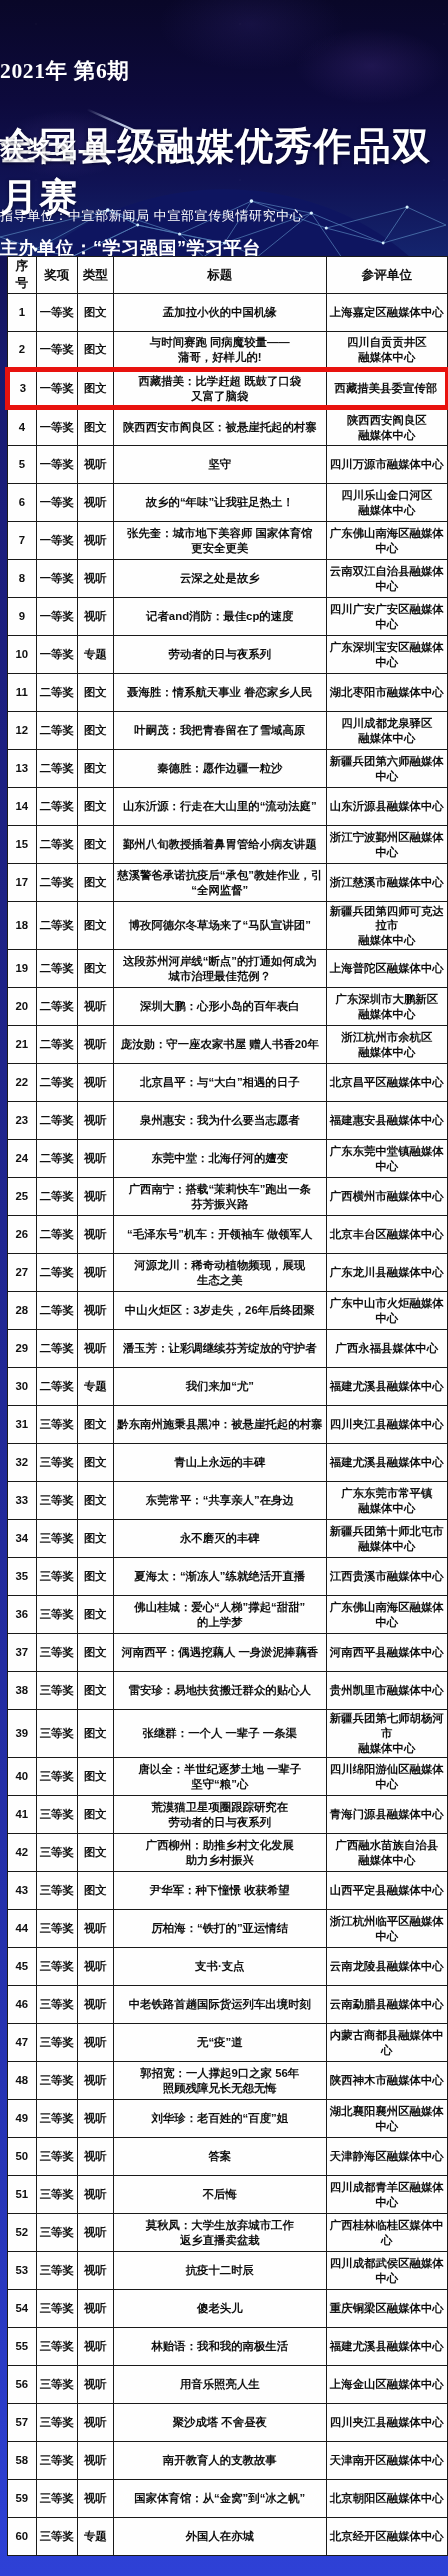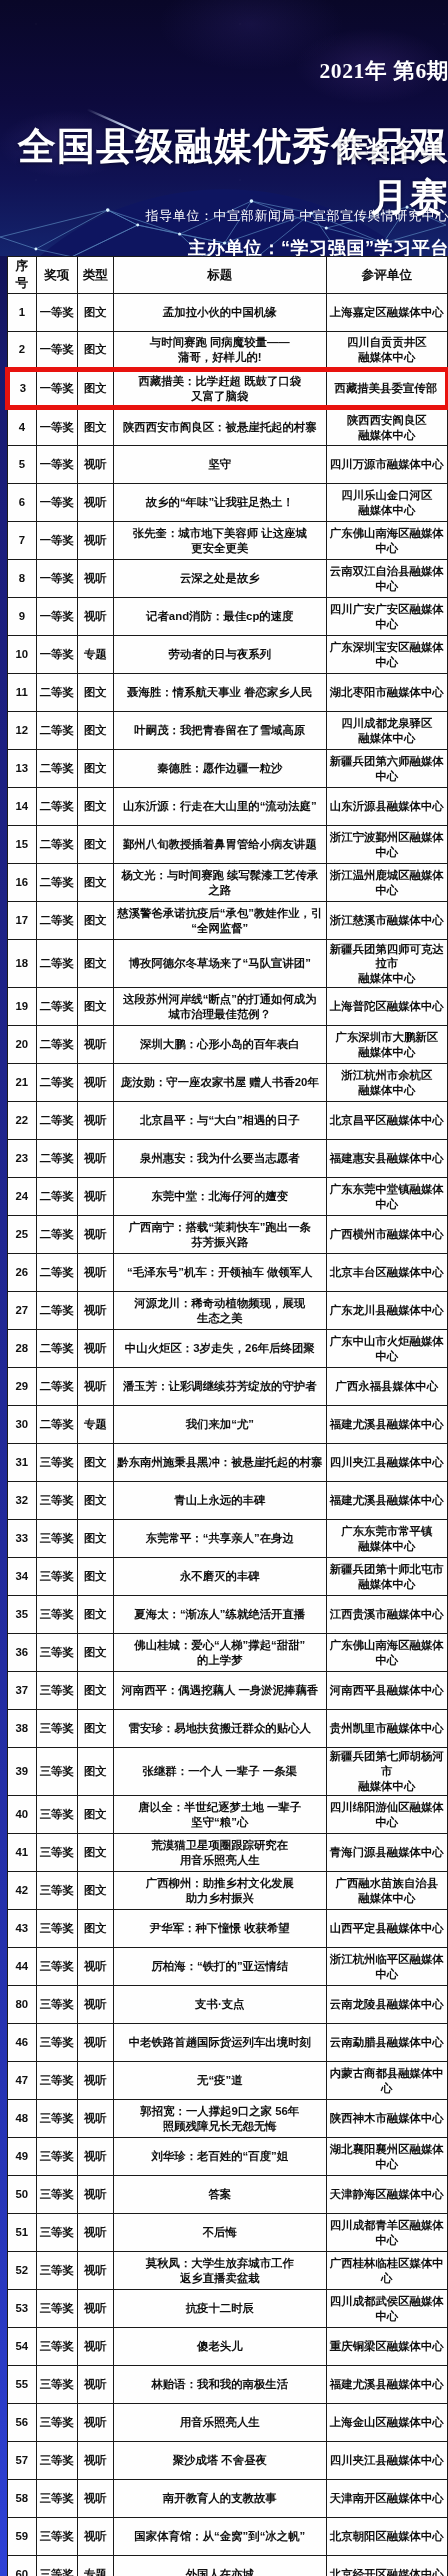--- a/index.html
+++ b/index.html
@@ -30,21 +30,21 @@
   .nebula{position:absolute;inset:0;
     background:
       radial-gradient(108px 54px at 371px 66px,rgba(120,80,200,.18),transparent 70%),
       radial-gradient(96px 48px at 66px 144px,rgba(150,120,230,.14),transparent 70%),
       radial-gradient(132px 66px at 251px 24px,rgba(90,70,190,.15),transparent 70%);}
   .comet{position:absolute;height:1.8px;border-radius:1.8px;
     background:linear-gradient(90deg,rgba(255,255,255,0),rgba(215,230,255,.85),#fff);}
   .comet.c1{width:72px;top:123px;left:84px;transform:rotate(24deg);}
   .comet.c2{width:42px;top:142px;left:129px;transform:rotate(24deg);}
   .globe{position:absolute;left:0;top:153px;width:449px;height:104px;}
-  .hero-text{position:absolute;left:0;width:449px;text-align:right;color:#ffffff;}
+  .hero-text{position:absolute;left:0;width:449px;text-align:left;color:#ffffff;}
   .issue{top:56px;font-family:"Liberation Serif","DejaVu Serif",serif;font-size:21.6px;font-weight:bold;letter-spacing:0.6px;}
   .main-title{top:97px;font-size:38px;font-weight:bold;letter-spacing:1.2px;text-shadow:0 1.2px 3.6px rgba(0,0,20,.6);margin-top:24px;}
   .sub-title{top:133px;font-size:24px;font-weight:bold;letter-spacing:3.6px;text-shadow:0 1.2px 3.6px rgba(0,0,20,.6);}
   .sponsor1{top:207px;font-size:13px;font-weight:normal;letter-spacing:0.6px;}
   .sponsor2{top:236px;font-size:18px;font-weight:bold;letter-spacing:0.6px;}
   
   .table-wrap{position:absolute;top:256px;left:4.8px;width:439px;}
   table.award{border-collapse:collapse;width:439px;table-layout:fixed;
     font-family:"Liberation Sans","DejaVu Sans",sans-serif;}
   table.award td,table.award th{border:1.2px solid #1a1a1a;background:#fefefe;color:#101010;
@@ -172,21 +172,21 @@
             <td class="cell-award">一等奖</td>
             <td class="cell-type">视听</td>
             <td class="cell-title">故乡的“年味”让我驻足热土！</td>
             <td class="cell-unit">四川乐山金口河区
 融媒体中心</td>
           </tr>
           <tr>
             <td class="cell-no">7</td>
             <td class="cell-award">一等奖</td>
             <td class="cell-type">视听</td>
-            <td class="cell-title">张先奎：城市地下美容师 让这座城
+            <td class="cell-title">张先奎：城市地下美容师 国家体育馆
 更安全更美</td>
             <td class="cell-unit">广东佛山南海区融媒体中心</td>
           </tr>
           <tr>
             <td class="cell-no">8</td>
             <td class="cell-award">一等奖</td>
             <td class="cell-type">视听</td>
             <td class="cell-title">云深之处是故乡</td>
             <td class="cell-unit">云南双江自治县融媒体中心</td>
           </tr>
@@ -234,27 +234,20 @@
             <td class="cell-unit">山东沂源县融媒体中心</td>
           </tr>
           <tr>
             <td class="cell-no">15</td>
             <td class="cell-award">二等奖</td>
             <td class="cell-type">图文</td>
             <td class="cell-title">鄞州八旬教授插着鼻胃管给小病友讲题</td>
             <td class="cell-unit">浙江宁波鄞州区融媒体中心</td>
           </tr>
           <tr>
-            <td class="cell-no">16</td>
-            <td class="cell-award">二等奖</td>
-            <td class="cell-type">图文</td>
-            <td class="cell-title">杨文光：与时间赛跑 续写髹漆工艺传承之路</td>
-            <td class="cell-unit">浙江温州鹿城区融媒体中心</td>
-          </tr>
-          <tr>
             <td class="cell-no">17</td>
             <td class="cell-award">二等奖</td>
             <td class="cell-type">图文</td>
             <td class="cell-title">慈溪警爸承诺抗疫后“承包”教娃作业，引
 “全网监督”</td>
             <td class="cell-unit">浙江慈溪市融媒体中心</td>
           </tr>
           <tr>
             <td class="cell-no">18</td>
             <td class="cell-award">二等奖</td>
@@ -425,21 +418,21 @@
             <td class="cell-type">图文</td>
             <td class="cell-title">唐以全：半世纪逐梦土地 一辈子
 坚守“粮”心</td>
             <td class="cell-unit">四川绵阳游仙区融媒体中心</td>
           </tr>
           <tr>
             <td class="cell-no">41</td>
             <td class="cell-award">三等奖</td>
             <td class="cell-type">图文</td>
             <td class="cell-title">荒漠猫卫星项圈跟踪研究在
-用音乐照亮人生</td>
+劳动者的日与夜系列</td>
             <td class="cell-unit">青海门源县融媒体中心</td>
           </tr>
           <tr>
             <td class="cell-no">42</td>
             <td class="cell-award">三等奖</td>
             <td class="cell-type">图文</td>
             <td class="cell-title">广西柳州：助推乡村文化发展
 助力乡村振兴</td>
             <td class="cell-unit">广西融水苗族自治县
 融媒体中心</td>
@@ -452,21 +445,21 @@
             <td class="cell-unit">山西平定县融媒体中心</td>
           </tr>
           <tr>
             <td class="cell-no">44</td>
             <td class="cell-award">三等奖</td>
             <td class="cell-type">视听</td>
             <td class="cell-title">厉柏海：“铁打的”亚运情结</td>
             <td class="cell-unit">浙江杭州临平区融媒体中心</td>
           </tr>
           <tr>
-            <td class="cell-no">80</td>
+            <td class="cell-no">45</td>
             <td class="cell-award">三等奖</td>
             <td class="cell-type">视听</td>
             <td class="cell-title">支书·支点</td>
             <td class="cell-unit">云南龙陵县融媒体中心</td>
           </tr>
           <tr>
             <td class="cell-no">46</td>
             <td class="cell-award">三等奖</td>
             <td class="cell-type">视听</td>
             <td class="cell-title">中老铁路首趟国际货运列车出境时刻</td>

